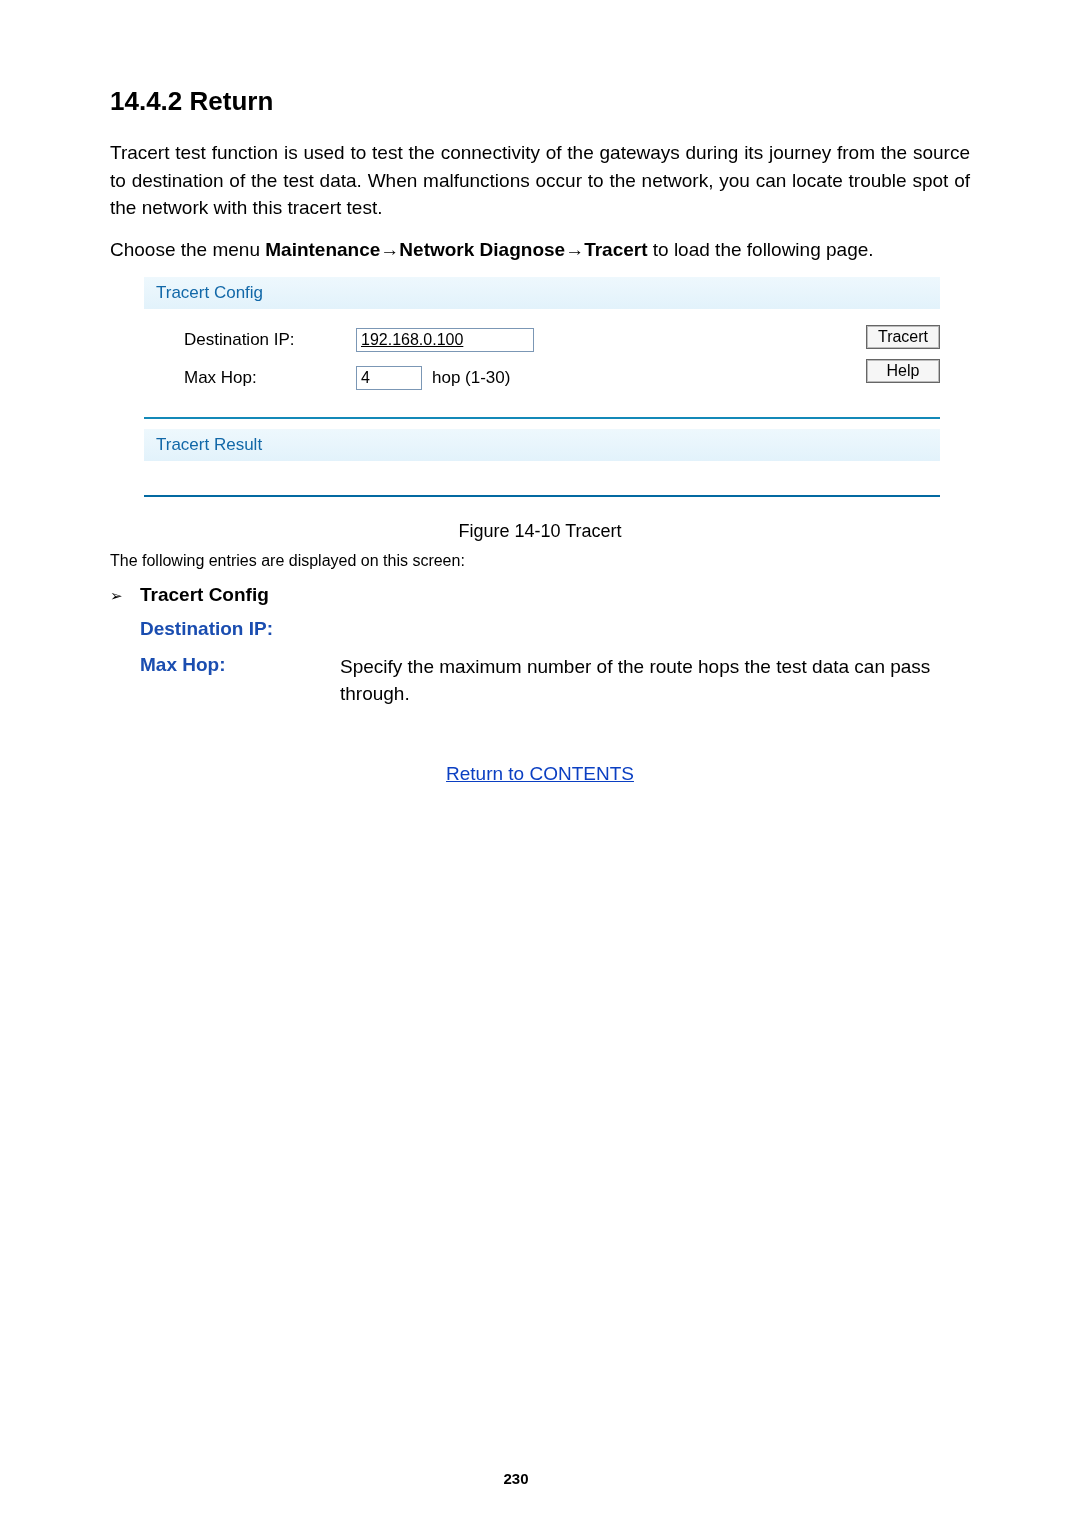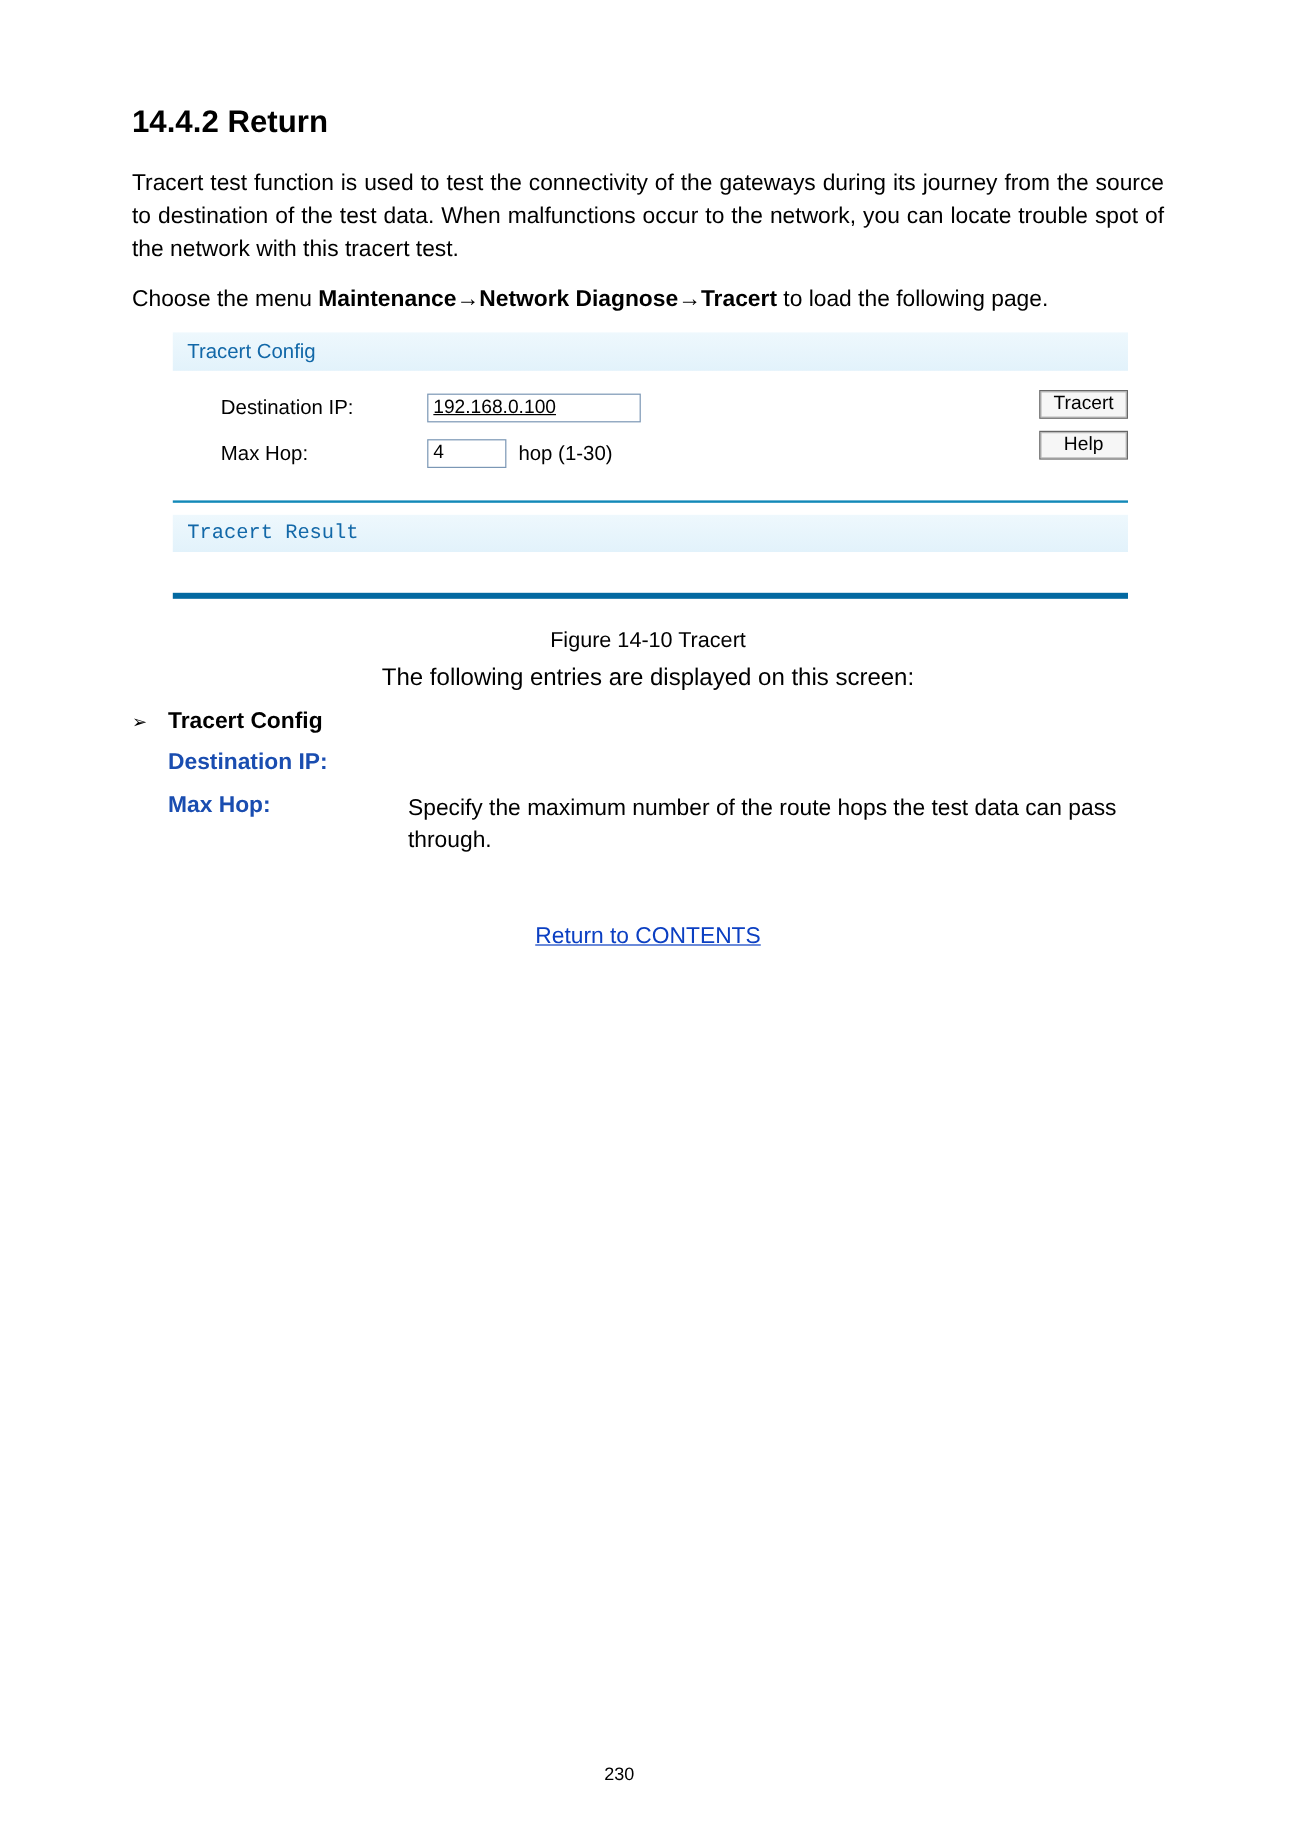--- a/index.html
+++ b/index.html
@@ -109,36 +109,34 @@
     padding: 0;
     line-height: 22px;
     text-align: center;
     box-shadow: 0 0 0 1px #bbb inset;
   }
 
   
   .result-panel {
     margin: 10px 0 0 34px;
     width: 796px;
-    border-bottom: 5px solid #0369a1;
-    font-family: Liberation Mono, monospace;
+    border-bottom: 2px solid #0369a1;
   }
   .result-panel .panel-header {
     margin-bottom: 34px;
   }
 
   .fig-caption {
     text-align: center;
     font-size: 18px;
     margin: 24px 0 10px 0;
   }
   .entries-intro {
-    font-size: 20px;
+    font-size: 16px;
     margin: 4px 0 14px 0;
-    text-align: center;
   }
 
   .bullet-row {
     display: flex;
     align-items: baseline;
     margin-bottom: 10px;
   }
   .bullet-icon {
     width: 30px;
     font-size: 15px;
@@ -179,20 +177,21 @@
     cursor: pointer;
   }
 
   .page-number {
     position: absolute;
     bottom: 40px;
     left: 0;
     width: 1032px;
     text-align: center;
     font-size: 15px;
+    font-weight: bold;
   }
 </style>
 </head>
 <body>
 
 <div class="page">
 
   <h2 class="heading">14.4.2  Return</h2>
 
   <p class="body-text">Tracert test function is used to test the connectivity of the gateways during its journey from the source to destination of the test data. When malfunctions occur to the network, you can locate trouble spot of the network with this tracert test.</p>

